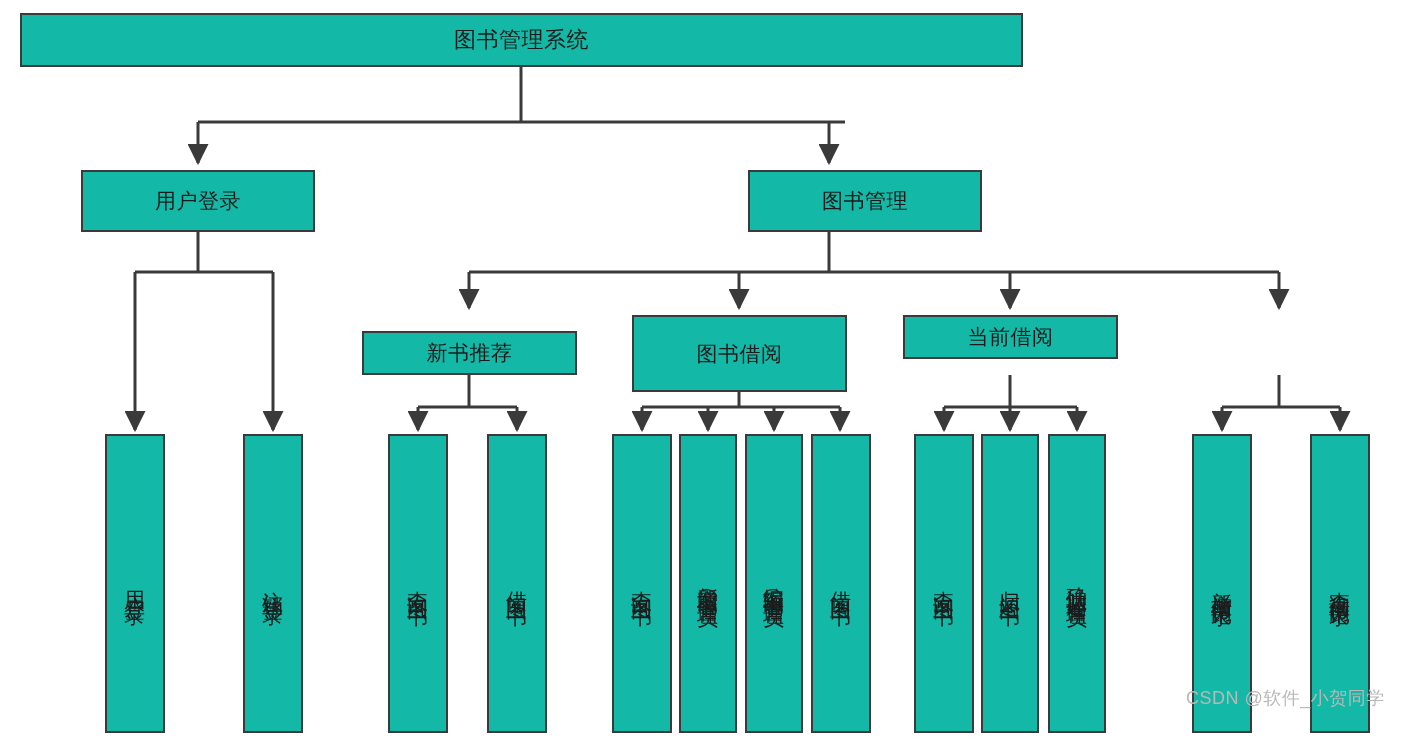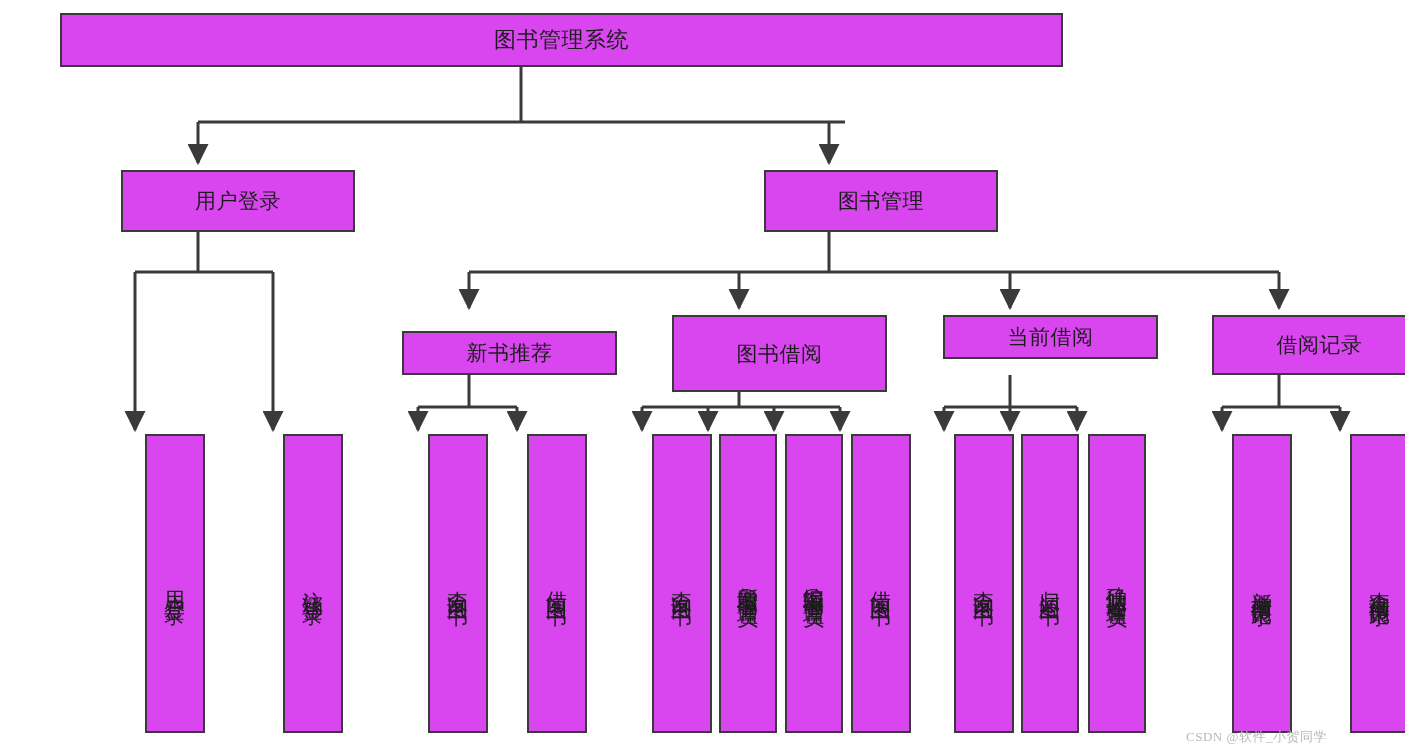--- a/index.html
+++ b/index.html
@@ -22,27 +22,26 @@
     position: absolute;
     left: 0;
     top: 0;
     width: 1405px;
     height: 747px;
     pointer-events: none;
   }
   .node {
     position: absolute;
     box-sizing: border-box;
-    background: #d946ef;
+    background: #14b8a6;
     border: 2.5px solid #3a3a3a;
     display: flex;
     align-items: center;
     justify-content: center;
     color: #1c1c1c;
-    margin-left: 40px;
   }
   .node-label {
     display: block;
     text-align: center;
     line-height: 1.12;
     letter-spacing: 0.5px;
   }
   
   .node.horiz .node-label {
     font-size: 21px;
@@ -65,25 +64,25 @@
     letter-spacing: 5px;
     white-space: nowrap;
     max-height: 100%;
   }
   .node.vert.tall .node-label {
     letter-spacing: 3px;
   }
   .watermark {
     position: absolute;
     left: 1186px;
-    top: 728px;
-    font-size: 13px;
+    top: 686px;
+    font-size: 18px;
     color: #b8b8b8;
     white-space: nowrap;
-    font-family: Liberation Serif, serif;
+    font-family: Liberation Sans, sans-serif;
     letter-spacing: 0.5px;
   }
 </style>
 </head>
 <body>
 
 <div id="canvas">
 
   <svg id="edges" viewBox="0 0 1405 747" xmlns="http://www.w3.org/2000/svg">
     <defs>
@@ -136,36 +135,33 @@
     </g>
   </svg>
 
   <div class="node horiz root" style="left:20px; top:13px; width:1003px; height:54px;">
     <span class="node-label">图书管理系统</span>
   </div>
 
   <div class="node horiz" style="left:81px; top:170px; width:234px; height:62px;">
     <span class="node-label">用户登录</span>
   </div>
-  <div class="node horiz" style="left:724px; top:170px; width:234px; height:62px;">
+  <div class="node horiz" style="left:748px; top:170px; width:234px; height:62px;">
     <span class="node-label">图书管理</span>
   </div>
 
   <div class="node horiz" style="left:362px; top:331px; width:215px; height:44px;">
     <span class="node-label">新书推荐</span>
   </div>
   <div class="node horiz" style="left:632px; top:315px; width:215px; height:77px;">
     <span class="node-label">图书借阅</span>
   </div>
   <div class="node horiz" style="left:903px; top:315px; width:215px; height:44px;">
     <span class="node-label">当前借阅</span>
   </div>
-  <div class="node horiz" style="left:1172px; top:315px; width:215px; height:60px;">
-    <span class="node-label">借阅记录</span>
-  </div>
 
   <div class="node vert" style="left:105px; top:434px; width:60px; height:299px;">
     <span class="node-label">用户登录</span>
   </div>
   <div class="node vert" style="left:243px; top:434px; width:60px; height:299px;">
     <span class="node-label">注销登录</span>
   </div>
 
   <div class="node vert" style="left:388px; top:434px; width:60px; height:299px;">
     <span class="node-label">查询图书</span>

